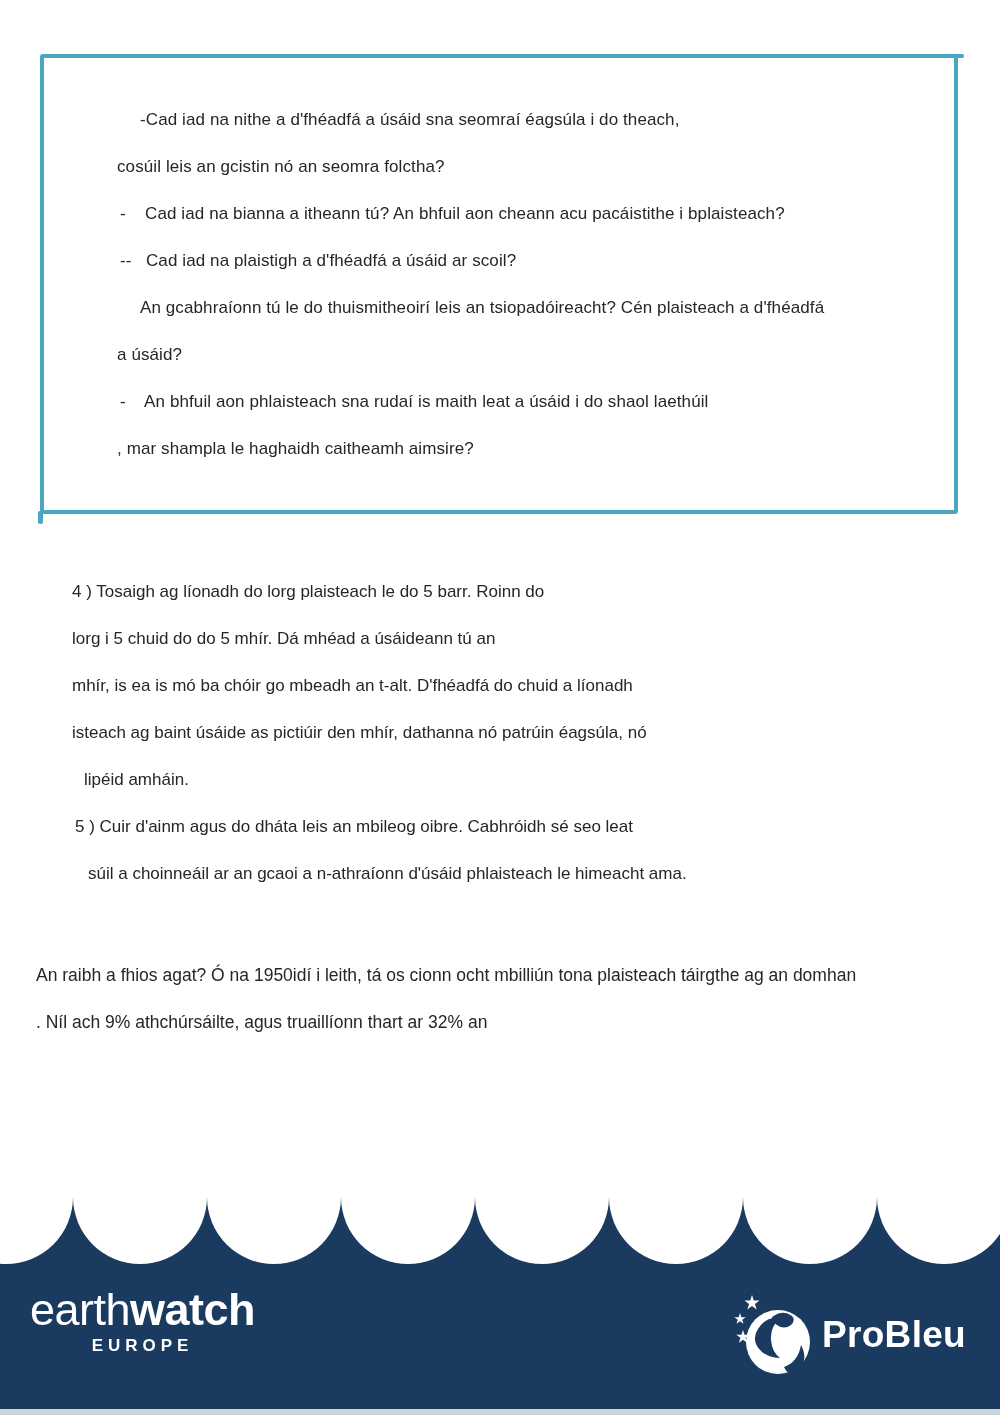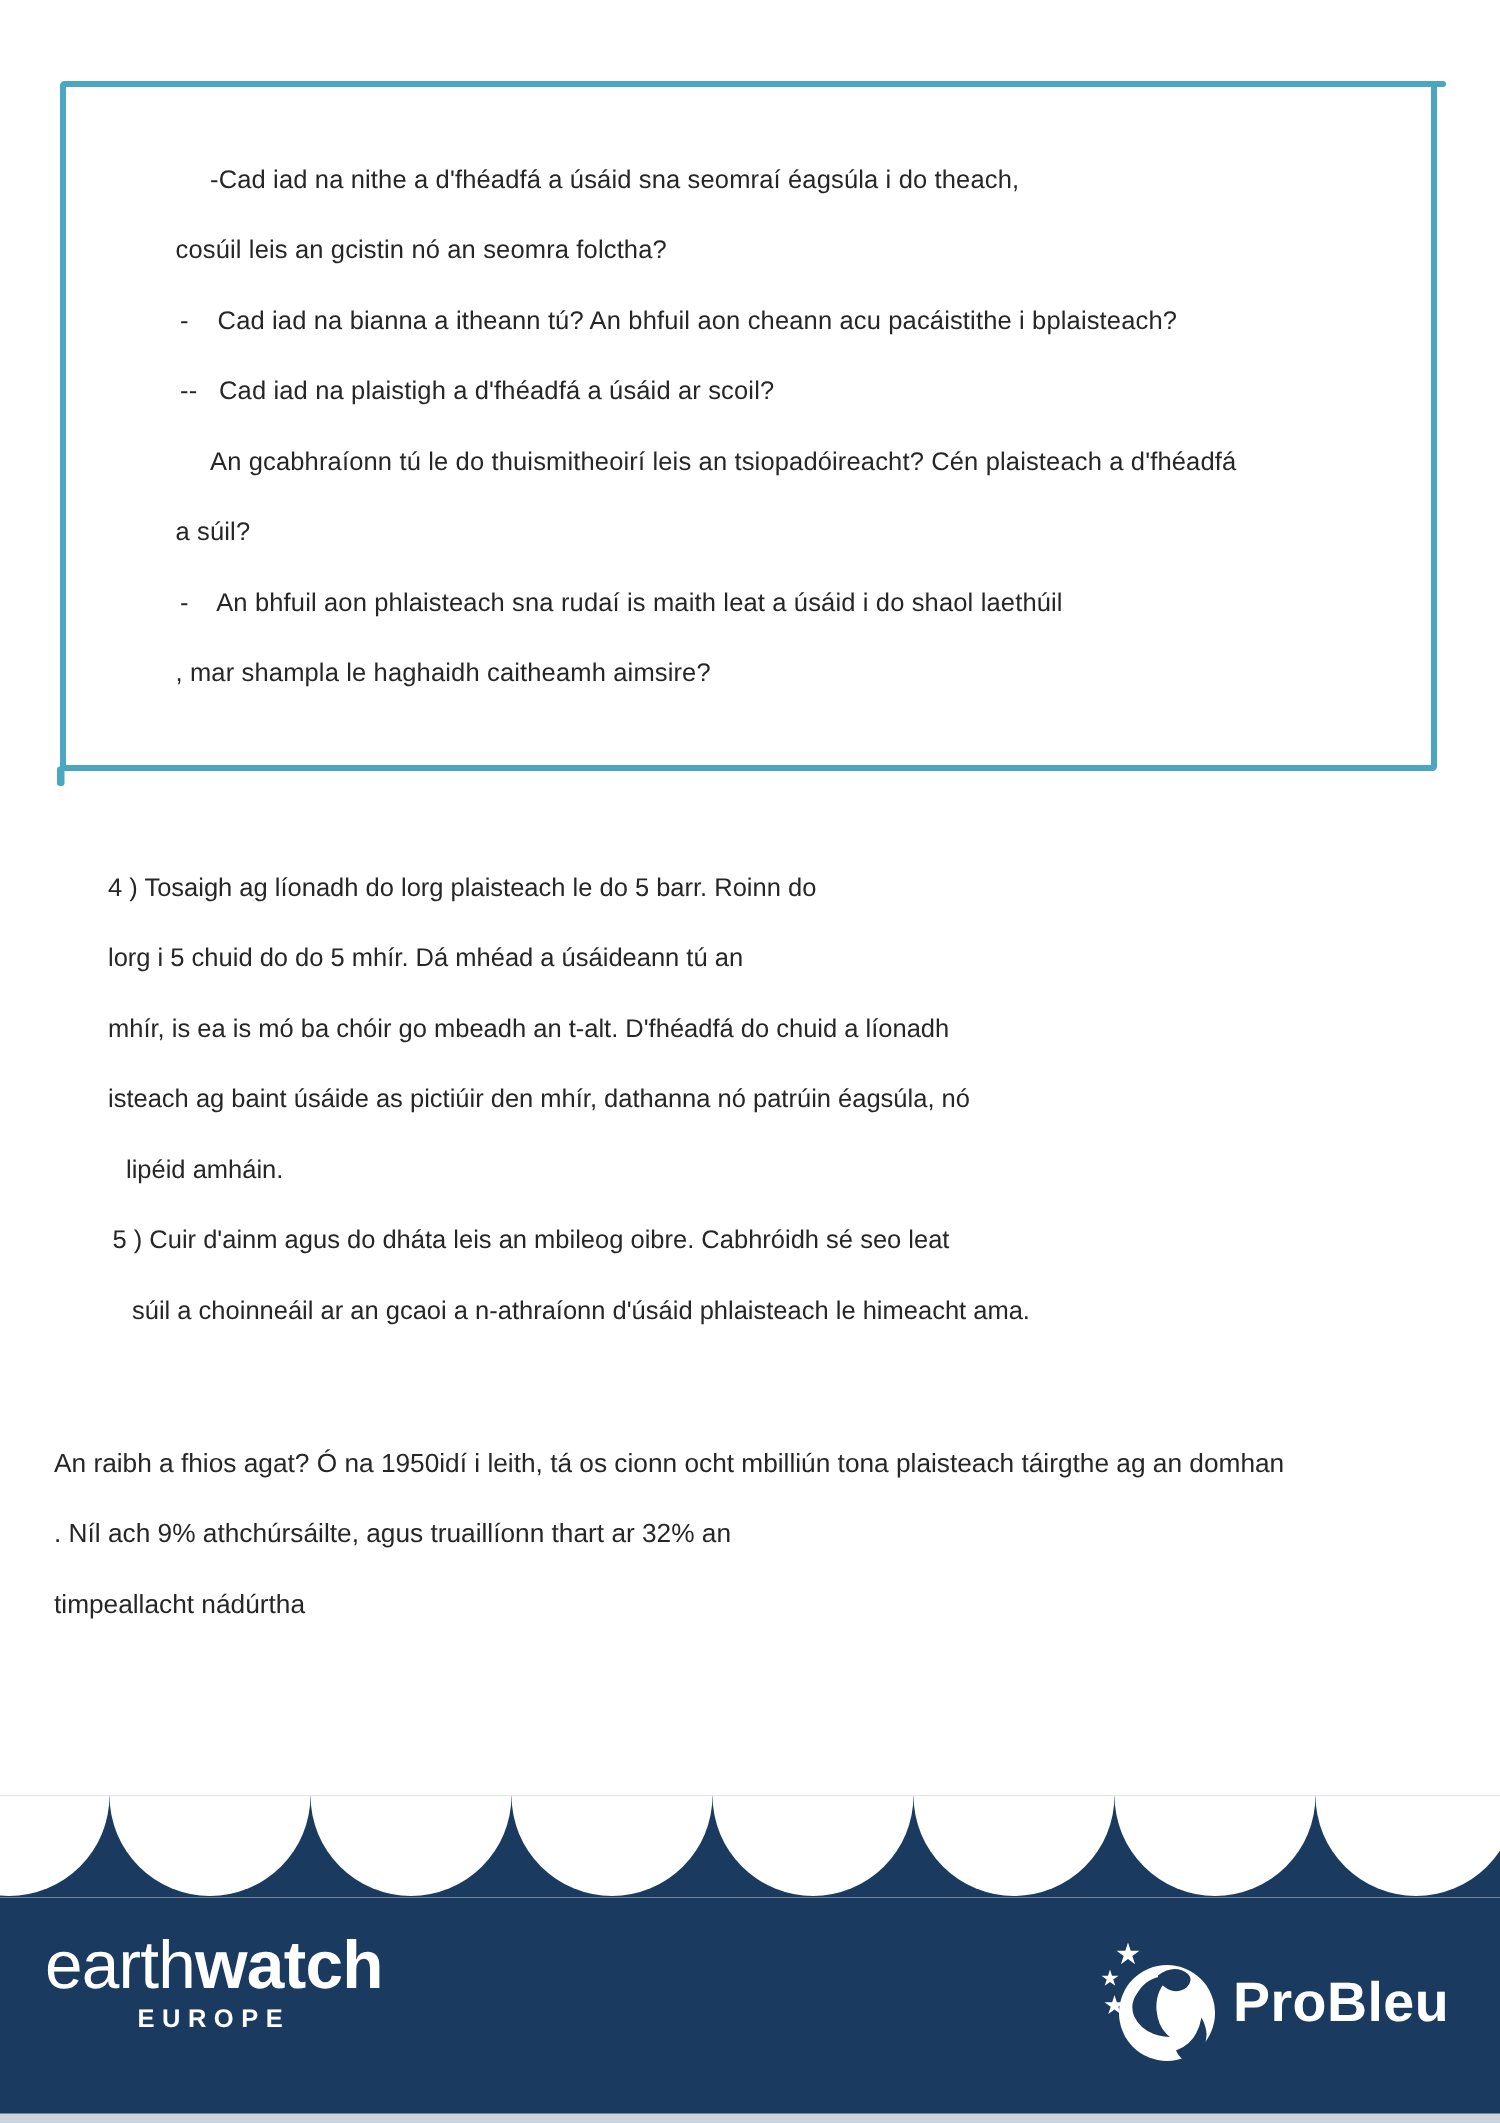--- a/index.html
+++ b/index.html
@@ -66,40 +66,39 @@
 </head>
 <body>
 
 <div class="qbox">
   <div class="qbox-inner">
     <div class="bline ind-a">-Cad iad na nithe a d'fhéadfá a úsáid sna seomraí éagsúla i do theach,</div>
     <div class="bline ind-b">cosúil leis an gcistin nó an seomra folctha?</div>
     <div class="bline ind-c">-    Cad iad na bianna a itheann tú? An bhfuil aon cheann acu pacáistithe i bplaisteach?</div>
     <div class="bline ind-c">--   Cad iad na plaistigh a d'fhéadfá a úsáid ar scoil?</div>
     <div class="bline ind-a">An gcabhraíonn tú le do thuismitheoirí leis an tsiopadóireacht? Cén plaisteach a d'fhéadfá</div>
-    <div class="bline ind-b">a súil?</div>
+    <div class="bline ind-b">a úsáid?</div>
     <div class="bline ind-c">-    An bhfuil aon phlaisteach sna rudaí is maith leat a úsáid i do shaol laethúil</div>
     <div class="bline ind-b">, mar shampla le haghaidh caitheamh aimsire?</div>
   </div>
 </div>
 
 <div class="instr">
   <div class="iline">4 ) Tosaigh ag líonadh do lorg plaisteach le do 5 barr. Roinn do</div>
   <div class="iline">lorg i 5 chuid do do 5 mhír. Dá mhéad a úsáideann tú an</div>
   <div class="iline">mhír, is ea is mó ba chóir go mbeadh an t-alt. D'fhéadfá do chuid a líonadh</div>
   <div class="iline">isteach ag baint úsáide as pictiúir den mhír, dathanna nó patrúin éagsúla, nó</div>
   <div class="iline pad-12">lipéid amháin.</div>
   <div class="iline pad-3">5 ) Cuir d'ainm agus do dháta leis an mbileog oibre. Cabhróidh sé seo leat</div>
   <div class="iline pad-16">súil a choinneáil ar an gcaoi a n-athraíonn d'úsáid phlaisteach le himeacht ama.</div>
 </div>
 
 <div class="fact">
   <div class="fline">An raibh a fhios agat? Ó na 1950idí i leith, tá os cionn ocht mbilliún tona plaisteach táirgthe ag an domhan</div>
   <div class="fline">. Níl ach 9% athchúrsáilte, agus truaillíonn thart ar 32% an</div>
-  <div class="fline">timpeallacht nádúrtha</div>
 </div>
 
 <div class="footer">
   <svg class="waves" viewBox="0 0 1000 68" preserveAspectRatio="none" xmlns="http://www.w3.org/2000/svg">
     <rect x="0" y="0" width="1000" height="68" fill="#1A3A5F"></rect>
     <g fill="#ffffff">
       <circle cx="6" cy="0" r="67"></circle>
       <circle cx="140" cy="0" r="67"></circle>
       <circle cx="274" cy="0" r="67"></circle>
       <circle cx="408" cy="0" r="67"></circle>

